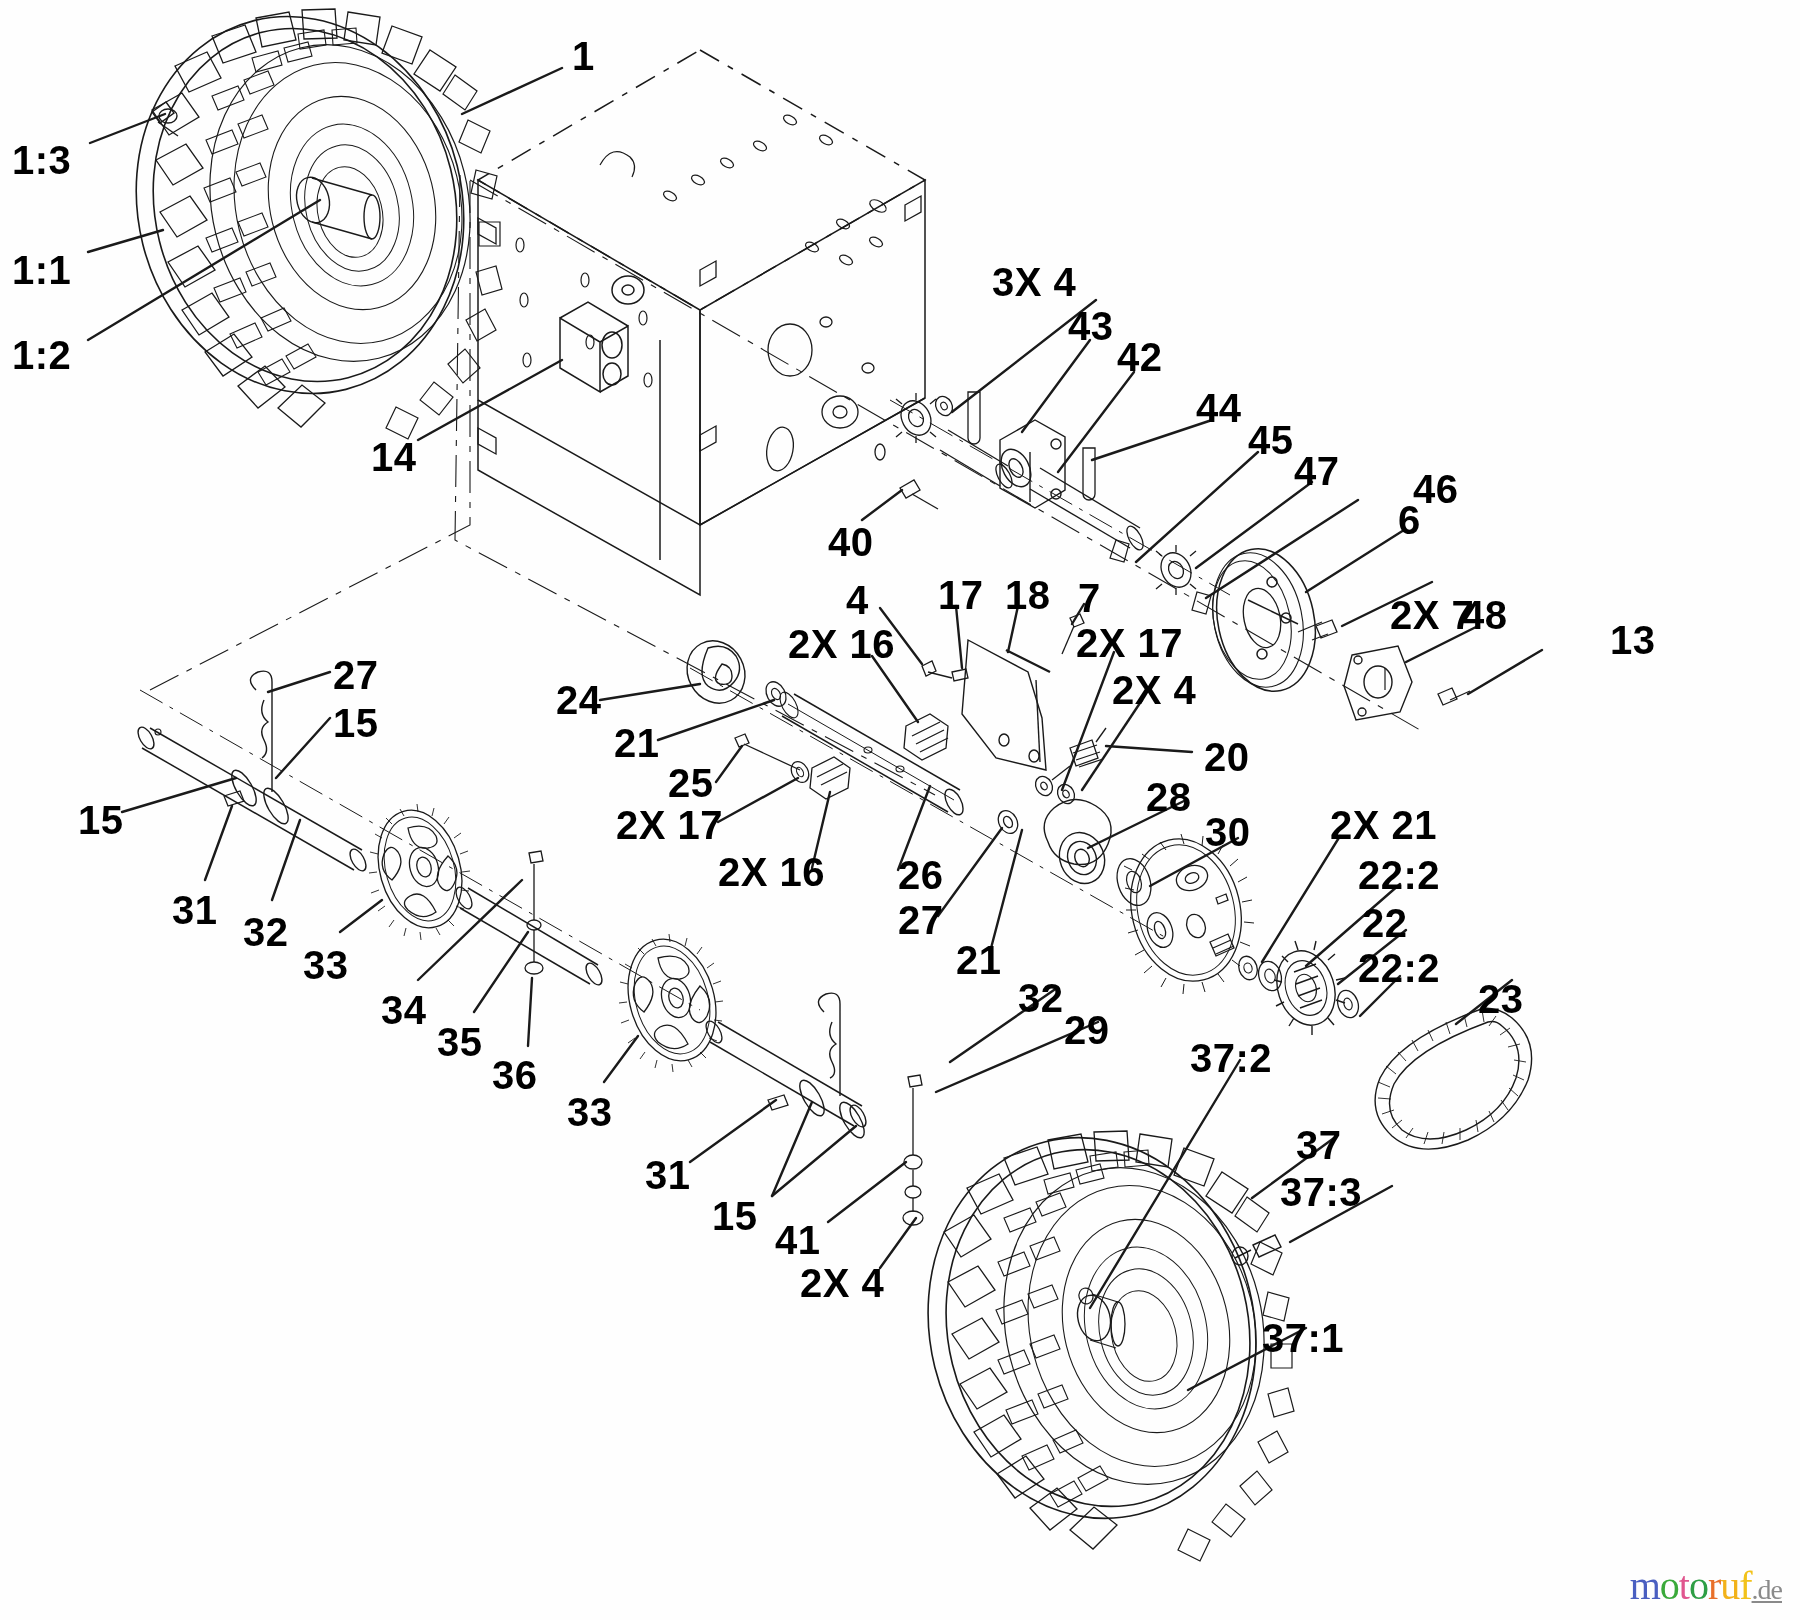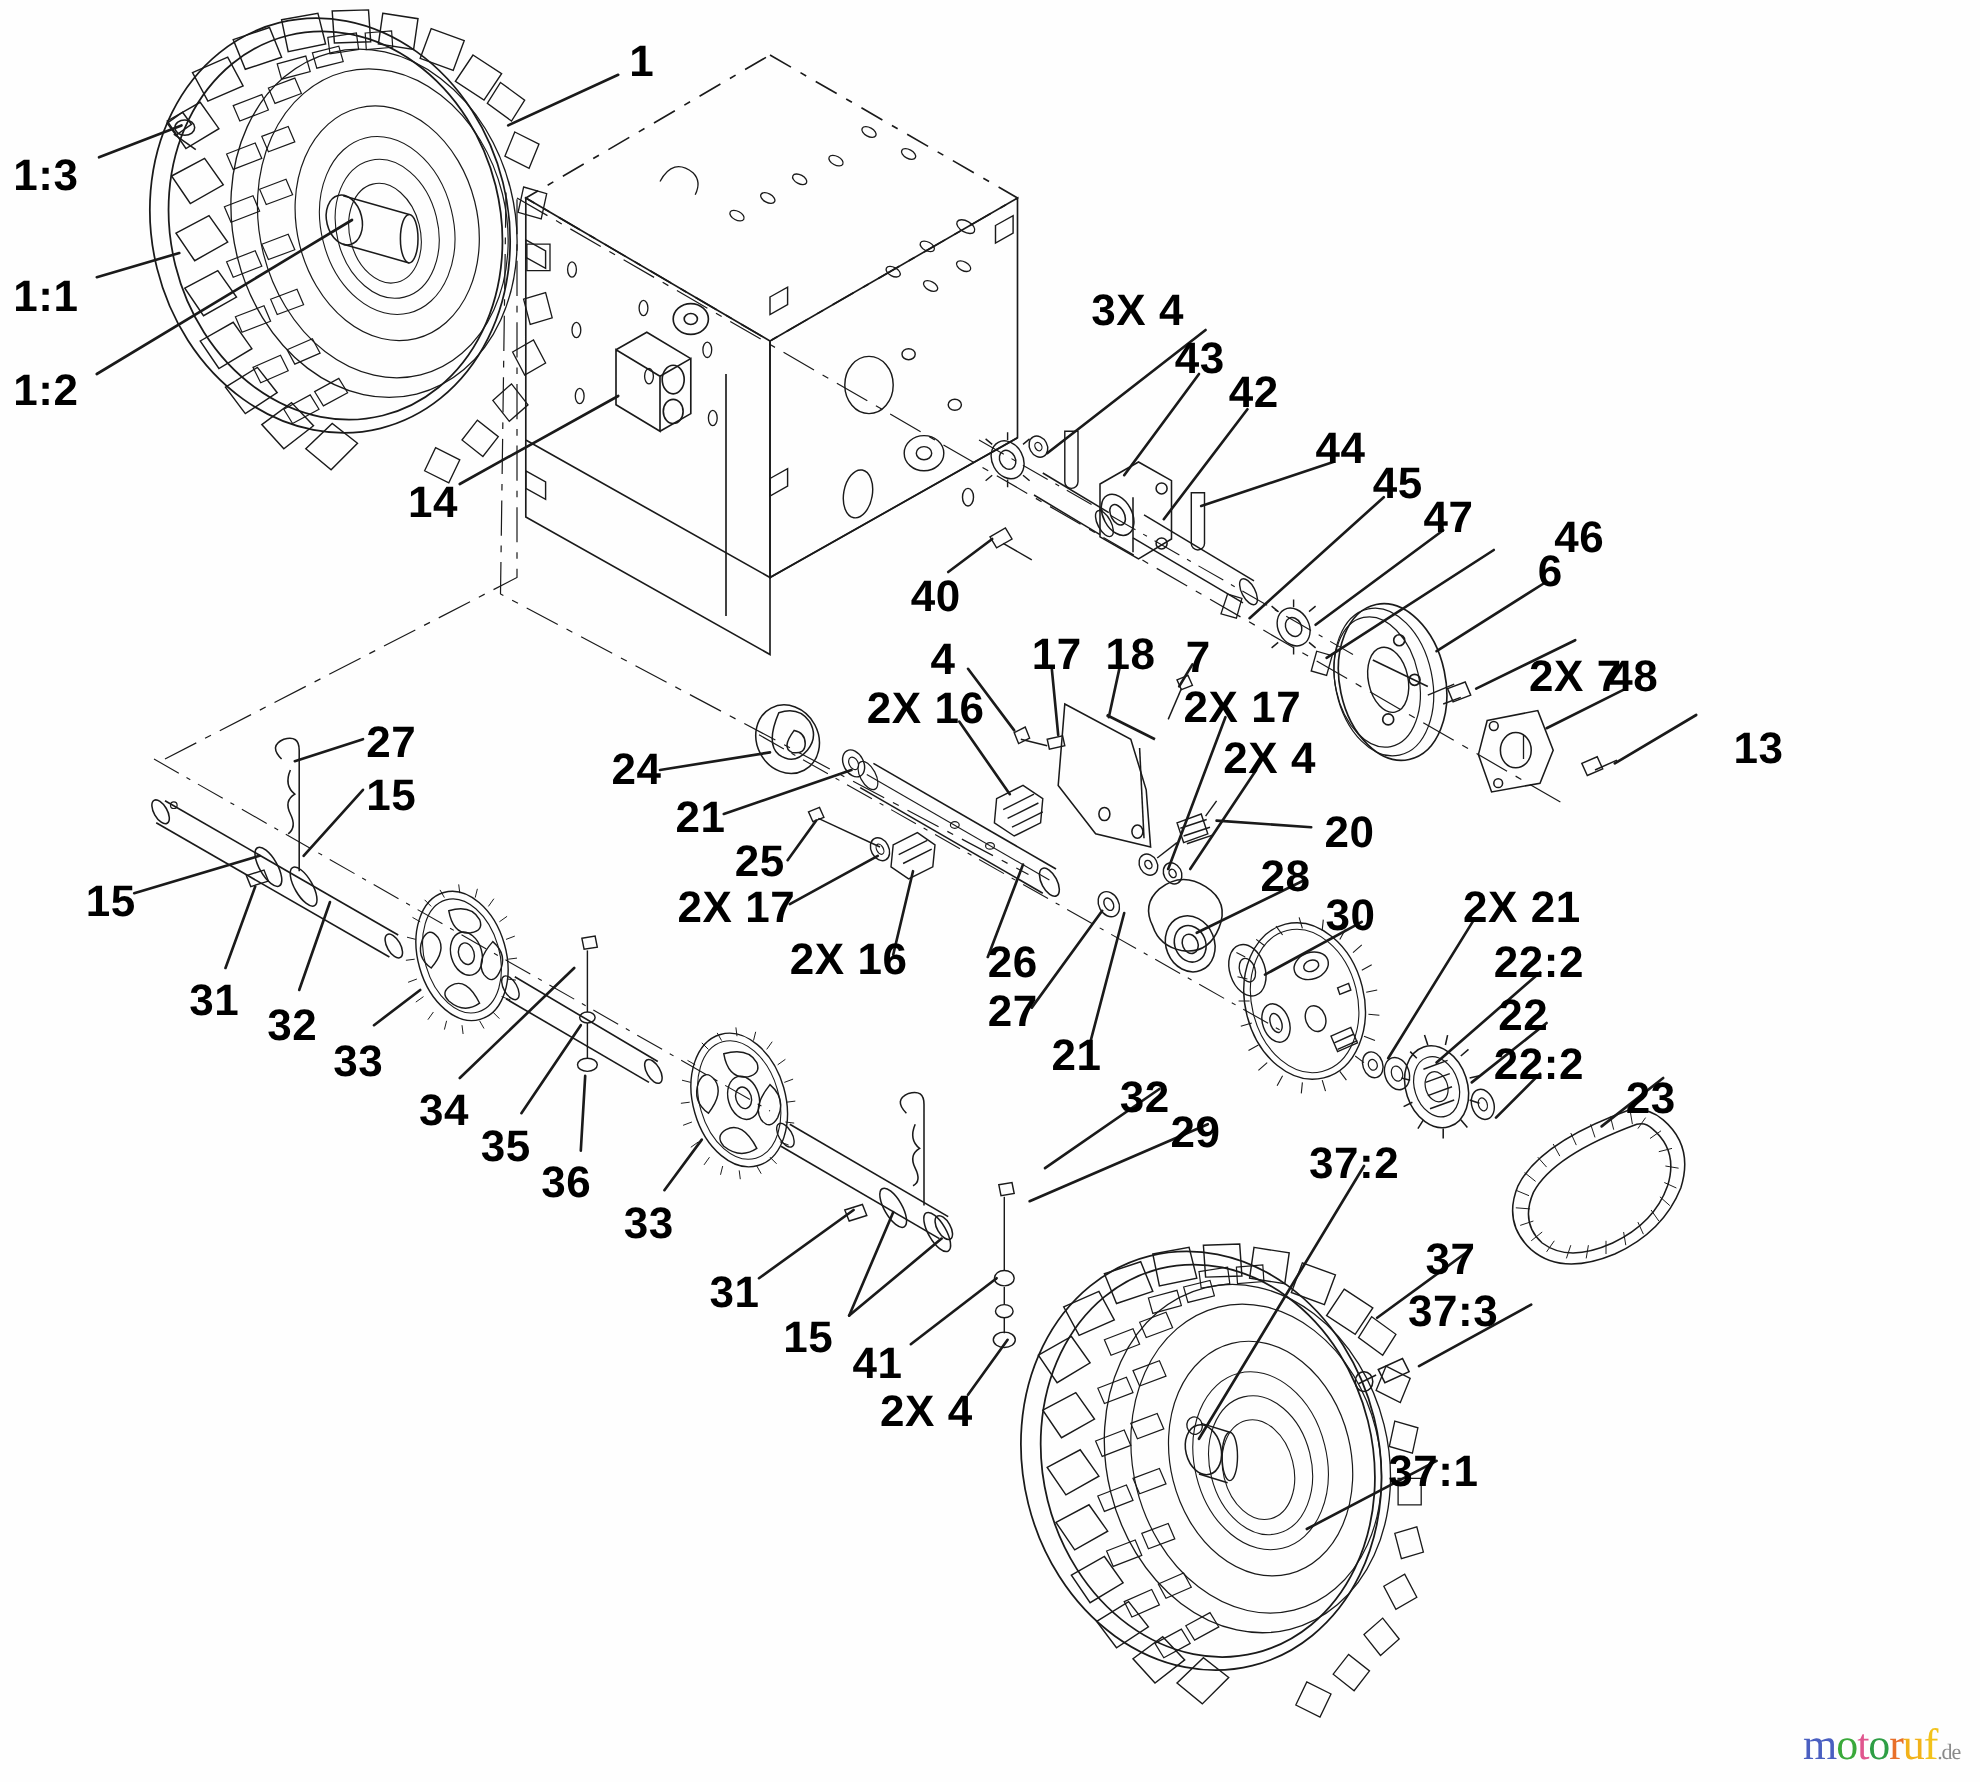--- a/index.html
+++ b/index.html
@@ -6,21 +6,21 @@
   body{width:1800px;height:1620px;position:relative;overflow:hidden;
        font-family:"Liberation Sans", sans-serif;}
   #diagram-root{position:absolute;left:0;top:0;width:1800px;height:1620px;background:#fefefe;}
   svg.layer{position:absolute;left:0;top:0;width:1800px;height:1620px;}
   .callout{position:absolute;font-family:"Liberation Sans", sans-serif;
            font-weight:700;font-size:40px;color:#000000;white-space:nowrap;
            letter-spacing:0.5px;line-height:1;}
   .wm{position:absolute;right:18px;bottom:14px;font-family:"Liberation Serif", serif;
       font-size:40px;letter-spacing:-1px;line-height:1;}
   .wm span{display:inline-block;}
-  .wm .suffix{font-size:20px;vertical-align:baseline;}
+  .wm .suffix{font-size:28px;vertical-align:baseline;text-decoration:underline;}
 </style>
 </head>
 <body>
 
 <div id="diagram-root">
 
   <svg class="layer" viewBox="0 0 1800 1620" xmlns="http://www.w3.org/2000/svg">
     <defs>
       <g id="tread-block">
         <path d="M0,0 l16,-5 l5,12 l-16,6 z" fill="none" stroke="#1a1a1a" stroke-width="1.3"></path>
@@ -643,21 +643,21 @@
   <div class="callout" style="left:992px;top:262px;">3X  4</div>
   <div class="callout" style="left:1068px;top:306px;">43</div>
   <div class="callout" style="left:1117px;top:337px;">42</div>
   <div class="callout" style="left:1196px;top:388px;">44</div>
   <div class="callout" style="left:1248px;top:420px;">45</div>
   <div class="callout" style="left:1294px;top:451px;">47</div>
   <div class="callout" style="left:1413px;top:469px;">46</div>
   <div class="callout" style="left:1398px;top:500px;">6</div>
   <div class="callout" style="left:1390px;top:551px;margin-top:44px;">2X  7</div>
   <div class="callout" style="left:1462px;top:595px;">48</div>
-  <div class="callout" style="left:1576px;top:620px;margin-top:41px;">13</div>
+  <div class="callout" style="left:1610px;top:620px;">13</div>
   <div class="callout" style="left:828px;top:522px;">40</div>
   <div class="callout" style="left:846px;top:580px;">4</div>
   <div class="callout" style="left:938px;top:575px;">17</div>
   <div class="callout" style="left:1005px;top:575px;">18</div>
   <div class="callout" style="left:1078px;top:578px;">7</div>
   <div class="callout" style="left:788px;top:624px;">2X  16</div>
   <div class="callout" style="left:1076px;top:623px;">2X  17</div>
   <div class="callout" style="left:1112px;top:670px;">2X  4</div>
   <div class="callout" style="left:1204px;top:737px;">20</div>
   <div class="callout" style="left:1146px;top:777px;">28</div>

